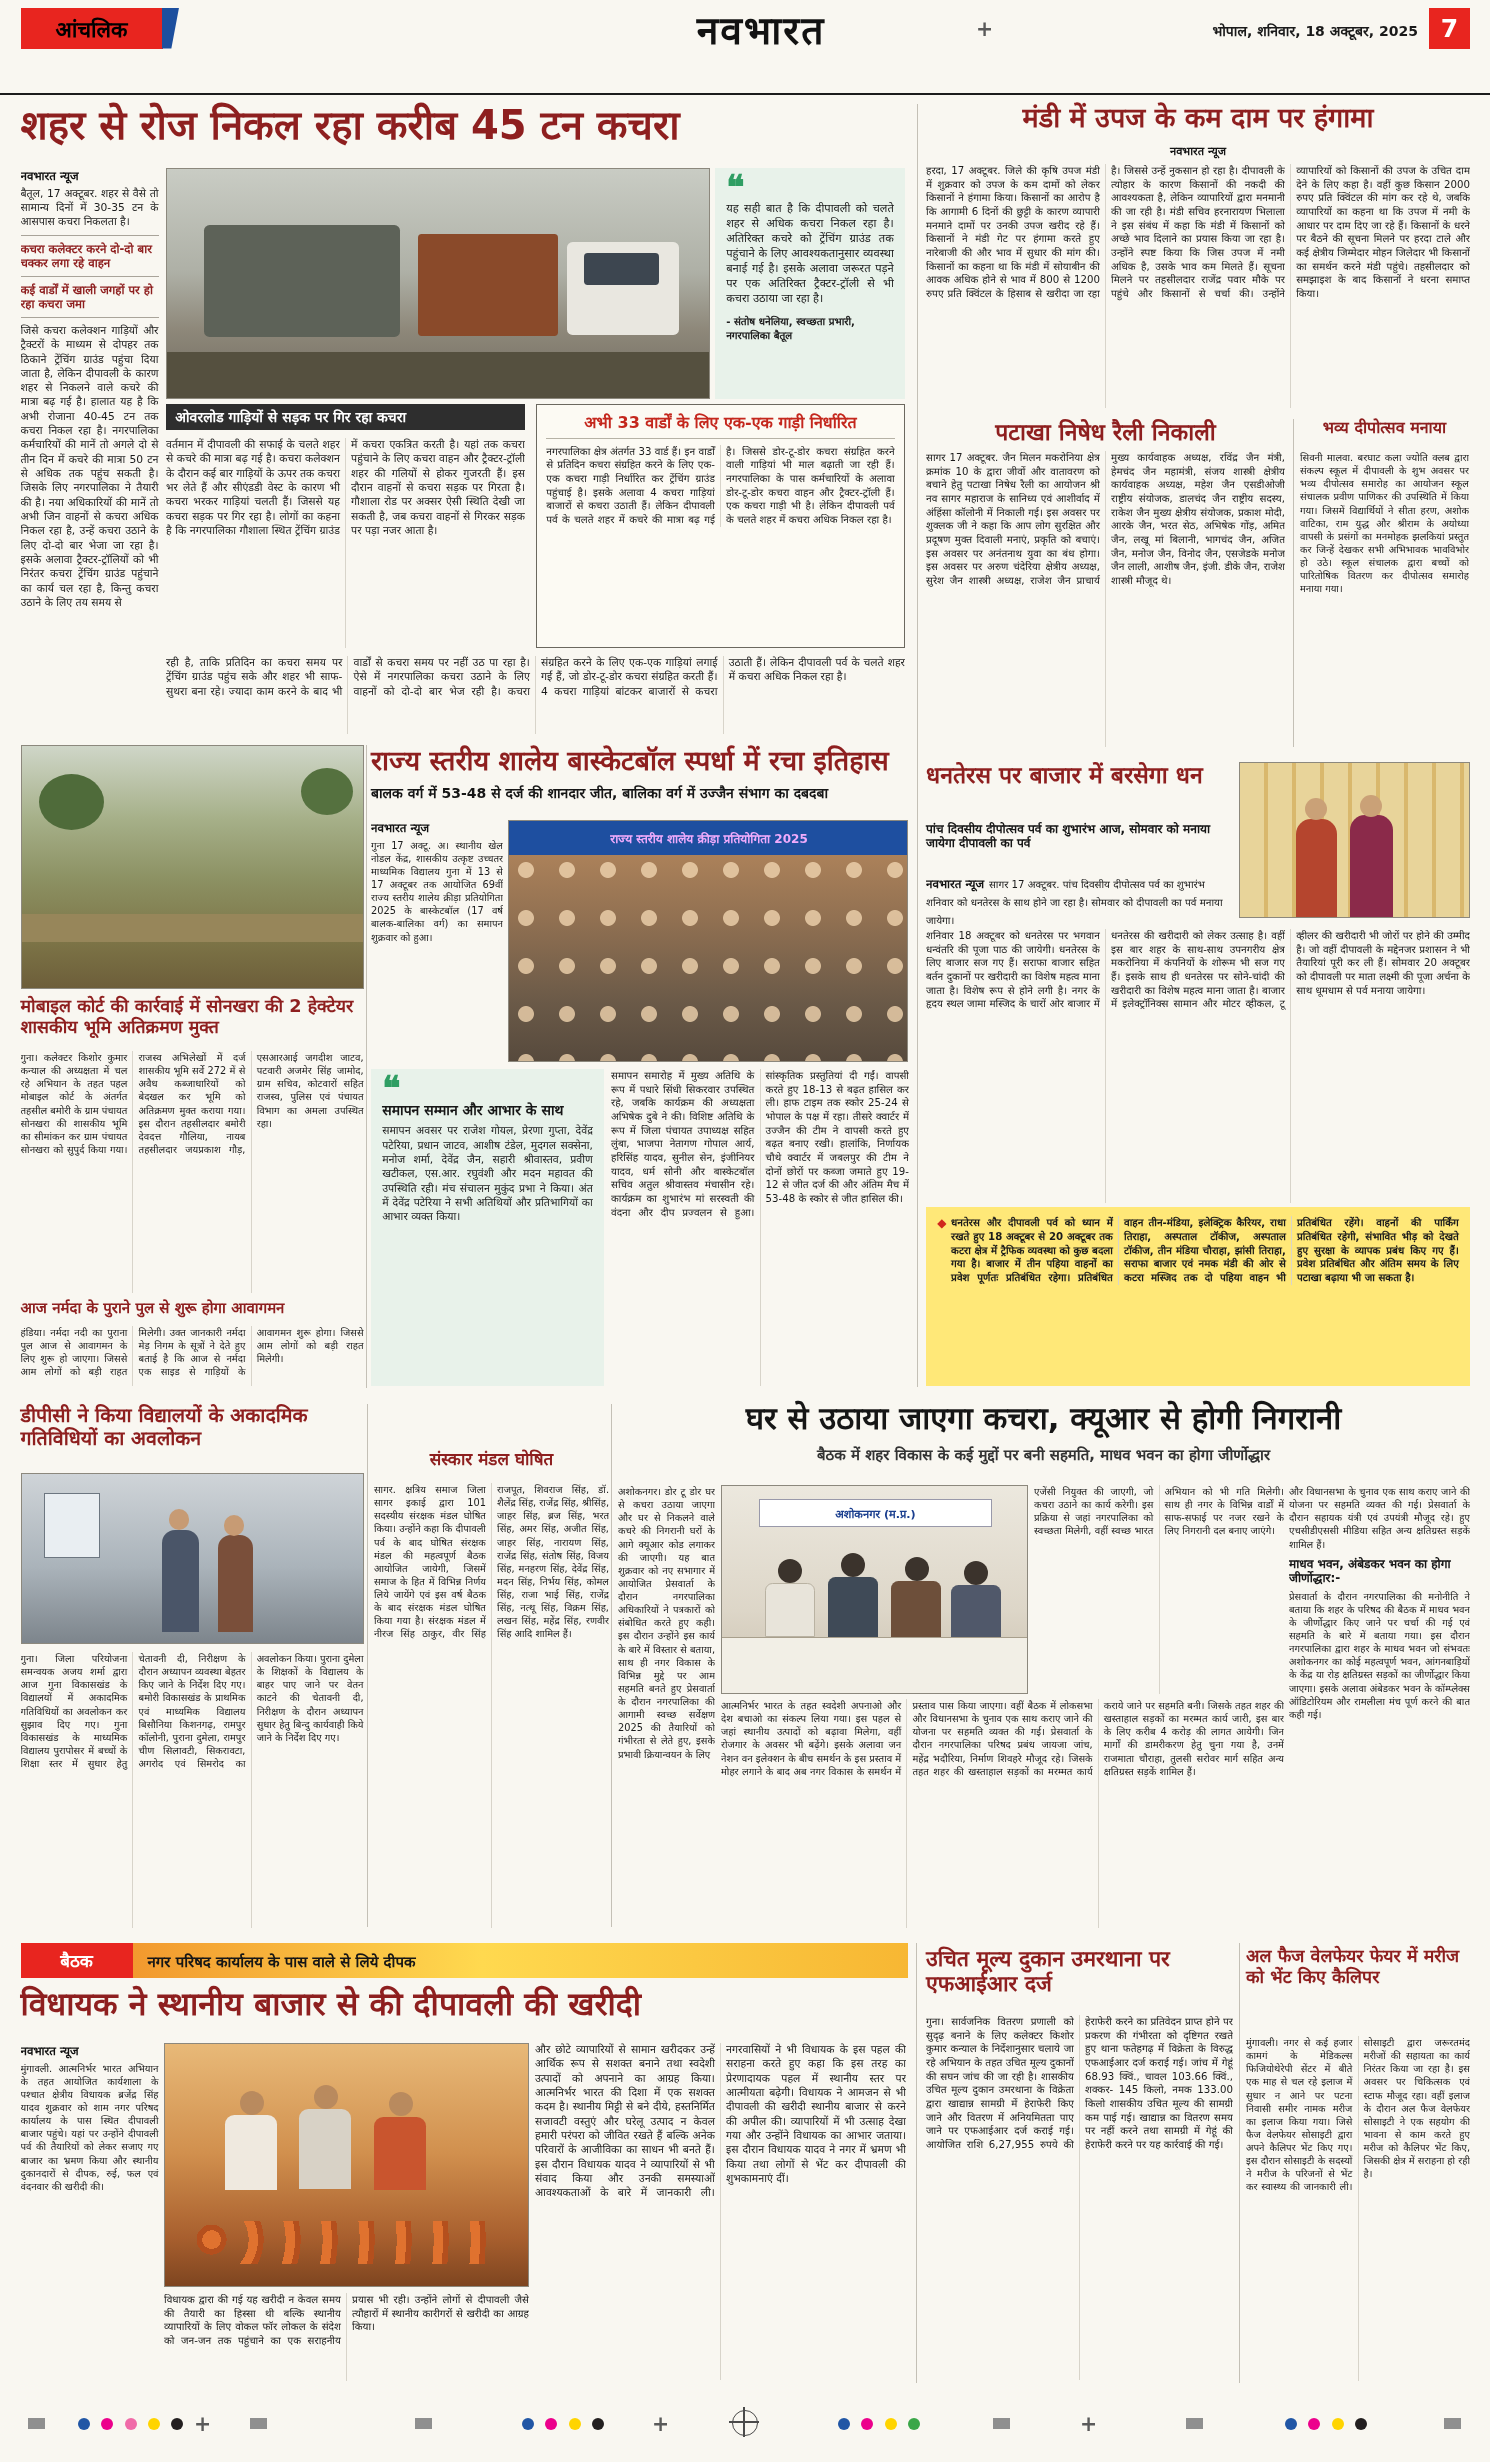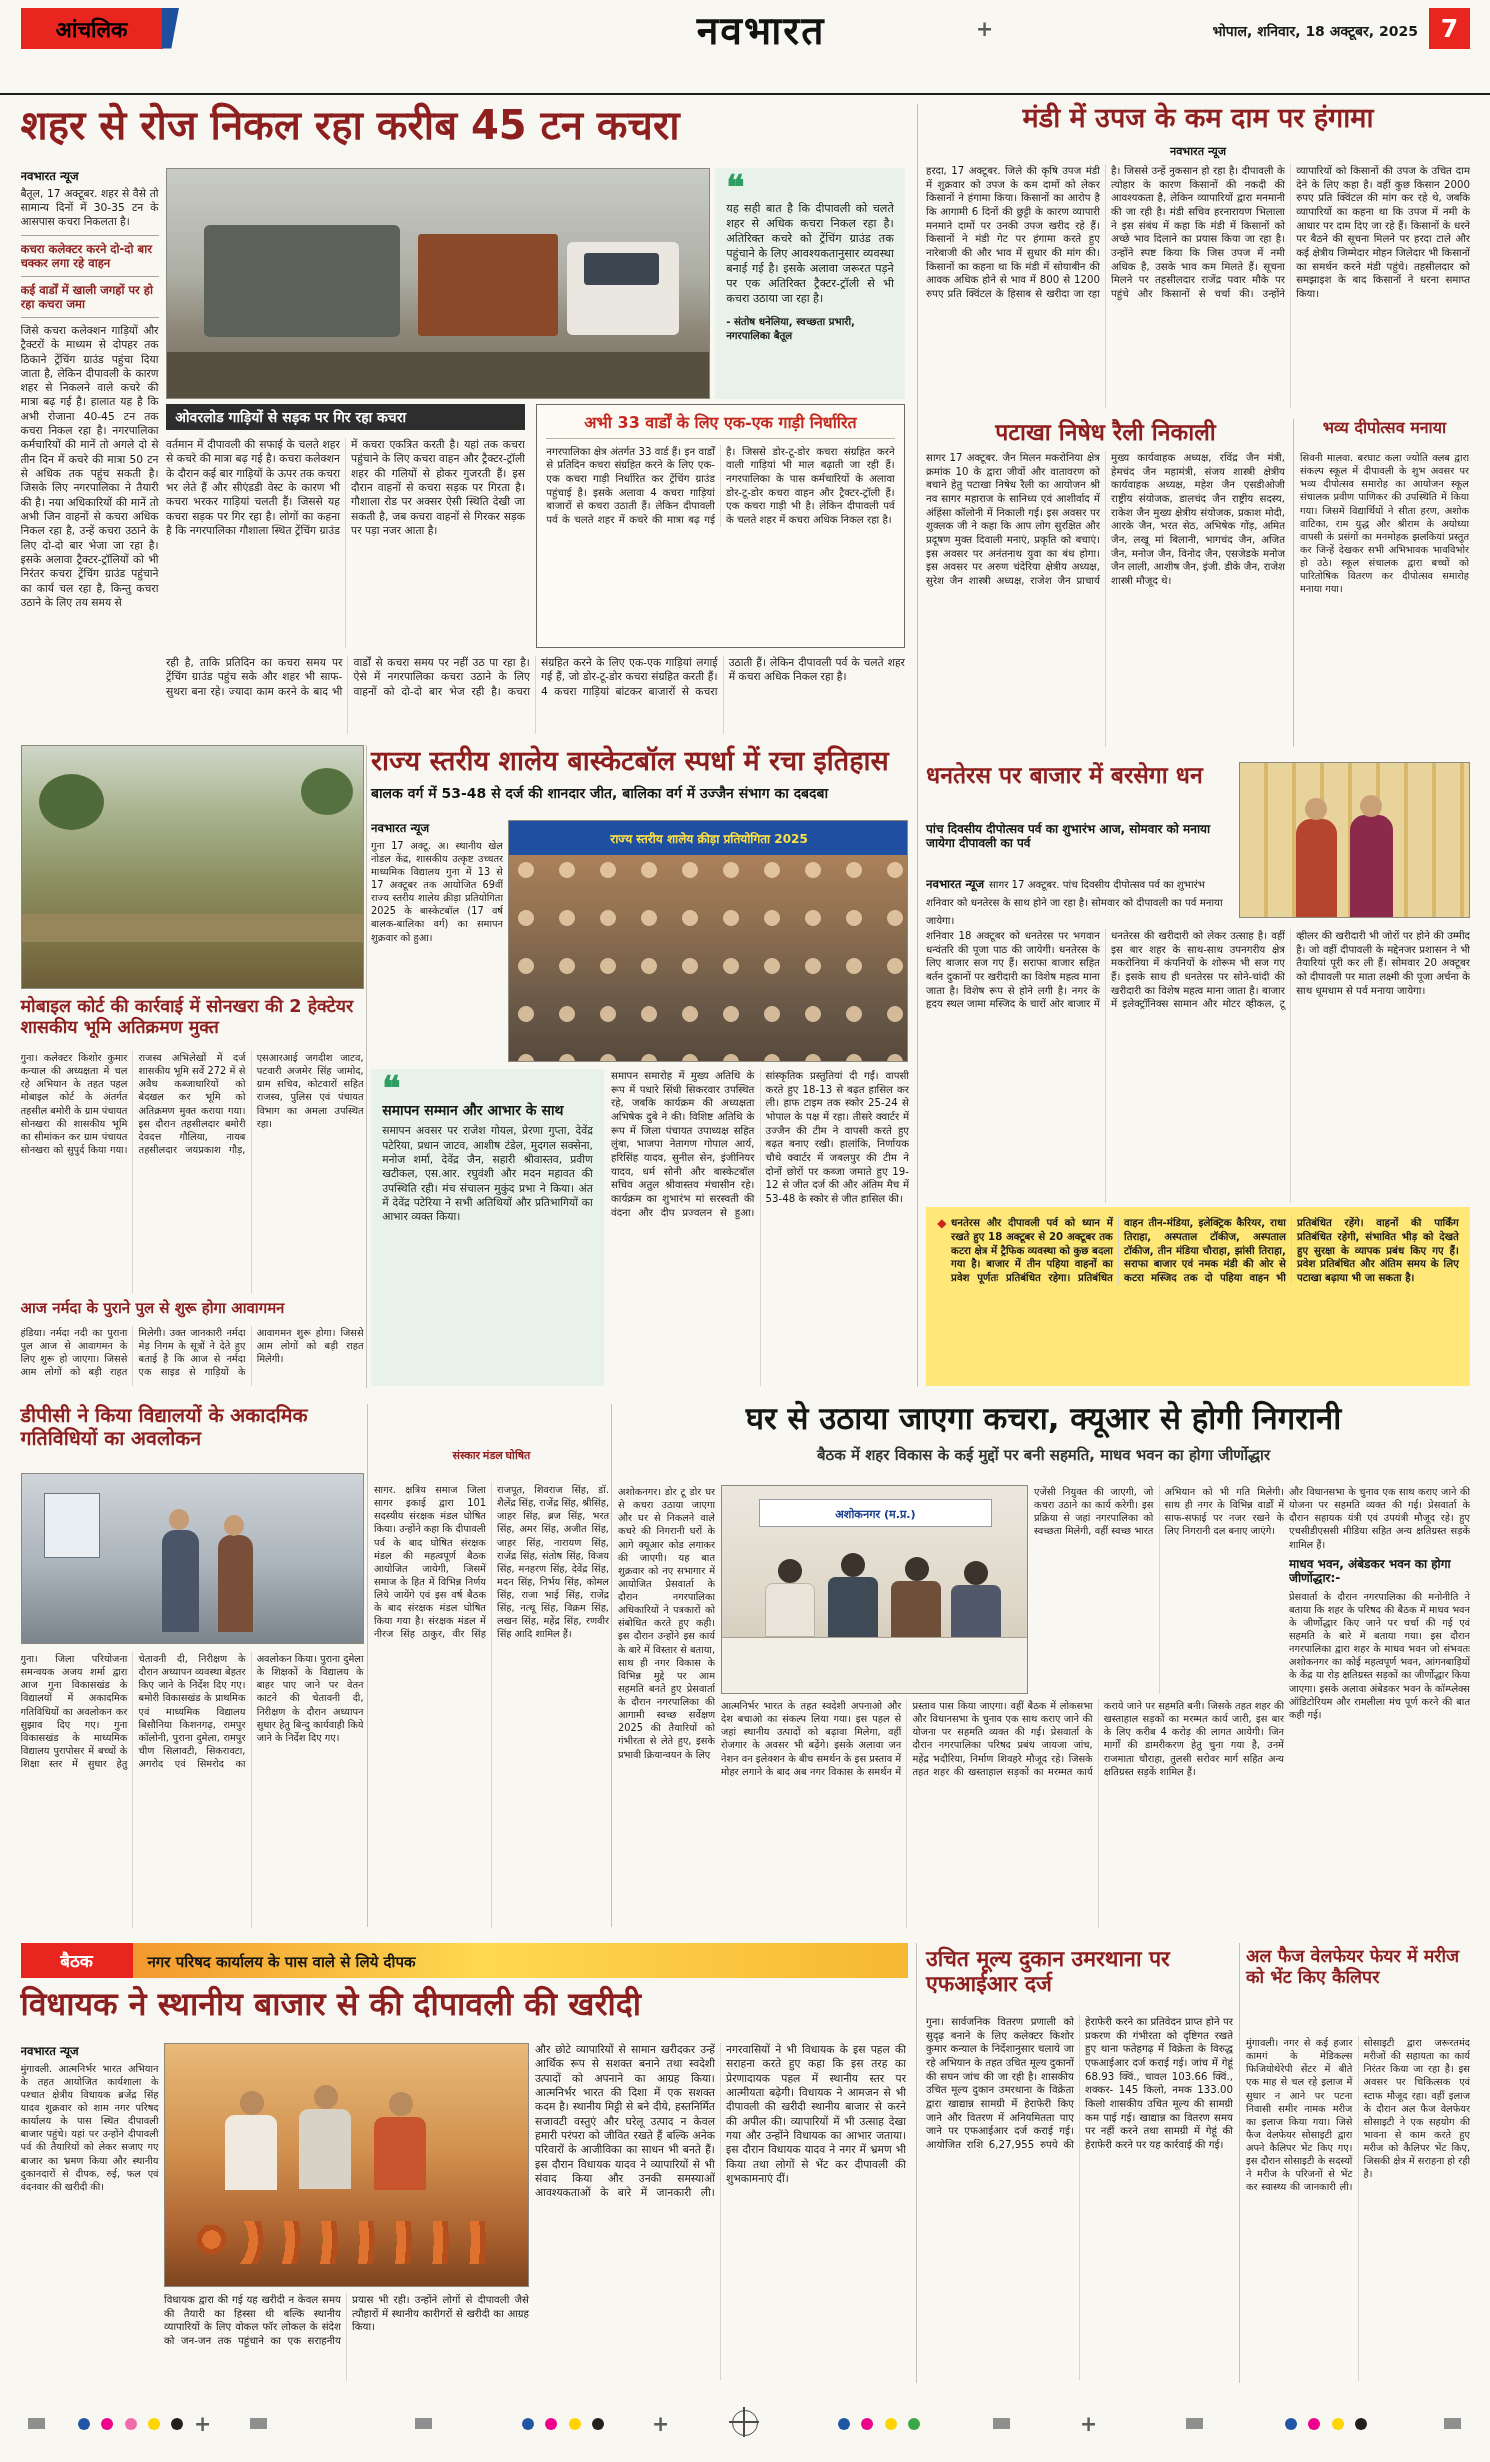--- a/index.html
+++ b/index.html
@@ -117,21 +117,21 @@
   <div>
     <div class="abs hl" style="left:371px;top:745px;width:538px;font-size:27px;">राज्य स्तरीय शालेय बास्केटबॉल स्पर्धा में रचा इतिहास</div>
     <div class="abs hl-black" style="left:371px;top:785px;width:538px;font-size:14px;">बालक वर्ग में 53-48 से दर्ज की शानदार जीत, बालिका वर्ग में उज्जैन संभाग का दबदबा</div>
 
     <div class="abs clip" style="left:371px;top:820px;width:132px;height:242px;">
       <div class="byline">नवभारत न्यूज</div>
       <div class="bodytxt small" style="margin-top:3.7px;">गुना 17 अक्टू. अ। स्थानीय खेल नोडल केंद्र, शासकीय उत्कृष्ट उच्चतर माध्यमिक विद्यालय गुना में 13 से 17 अक्टूबर तक आयोजित 69वीं राज्य स्तरीय शालेय क्रीड़ा प्रतियोगिता 2025 के बास्केटबॉल (17 वर्ष बालक-बालिका वर्ग) का समापन शुक्रवार को हुआ।</div>
     </div>
 
     <div class="photo" style="left:508px;top:820px;width:400px;height:242px;background:linear-gradient(180deg,#b98a5e 0%,#927152 40%,#6b5a48 75%,#574a3d 100%);">
-      <div class="abs" style="left:0;top:0;width:400px;height:34px;background:#1e4fa0;color:#fde047;font-weight:bold;font-size:12px;
+      <div class="abs" style="left:0;top:0;width:400px;height:34px;background:#1e4fa0;color:#f0abfc;font-weight:bold;font-size:12px;
                   display:flex;align-items:center;justify-content:center;">
           <span>राज्य स्तरीय शालेय क्रीड़ा प्रतियोगिता 2025</span>
         </div>
       <div class="abs" style="left:0;top:34px;width:400px;height:209px;
                   background-image:radial-gradient(circle at 17px 15px,#efd3ae 7.5px,rgba(0,0,0,0) 8.4px);
                   background-size:41px 48px;opacity:.8;"></div>
     </div>
 
     <div class="abs quotebox clip" style="left:371px;top:1069px;width:233px;height:317px;">
       <div class="qmark">❝</div>
@@ -188,21 +188,21 @@
       <div class="abs" style="left:22.4px;top:18.6px;width:56px;height:65px;background:#e9eef2;border:1.9px solid #6c7680;"></div>
       <div class="abs" style="left:140px;top:56px;width:37px;height:102px;background:#4a5568;border-radius:13px 13px 0 0;"></div>
       <div class="abs" style="left:196px;top:61px;width:35px;height:97px;background:#7a4f3a;border-radius:13px 13px 0 0;"></div>
       <div class="headshot" style="left:147px;top:35px;width:20.5px;height:20.5px;background:#c79b74;"></div>
       <div class="headshot" style="left:202px;top:41px;width:20.5px;height:20.5px;background:#c79b74;"></div>
     </div>
     <div class="abs bodytxt cols3 clip small" style="left:20.5px;top:1652px;width:343px;height:276px;">गुना। जिला परियोजना समन्वयक अजय शर्मा द्वारा आज गुना विकासखंड के विद्यालयों में अकादमिक गतिविधियों का अवलोकन कर सुझाव दिए गए। गुना विकासखंड के माध्यमिक विद्यालय पुरापोसर में बच्चों के शिक्षा स्तर में सुधार हेतु चेतावनी दी, निरीक्षण के दौरान अध्यापन व्यवस्था बेहतर किए जाने के निर्देश दिए गए। बमोरी विकासखंड के प्राथमिक एवं माध्यमिक विद्यालय बिसौनिया किशनगढ़, रामपुर कॉलोनी, पुराना दुमेला, रामपुर चीण सिलावटी, सिकरावटा, अगरोद एवं सिमरोद का अवलोकन किया। पुराना दुमेला के शिक्षकों के विद्यालय के बाहर पाए जाने पर वेतन काटने की चेतावनी दी, निरीक्षण के दौरान अध्यापन सुधार हेतु बिन्दु कार्यवाही किये जाने के निर्देश दिए गए।</div>
   </div>
 
   <div>
-    <div class="abs hl" style="left:374px;top:1449px;width:235px;font-size:11px;text-align:center;font-family:Liberation Serif, serif;">संस्कार मंडल घोषित</div>
+    <div class="abs hl" style="left:374px;top:1449px;width:235px;font-size:17px;text-align:center;">संस्कार मंडल घोषित</div>
     <div class="abs bodytxt cols2 clip small" style="left:374px;top:1483px;width:235px;height:445px;">सागर. क्षत्रिय समाज जिला सागर इकाई द्वारा 101 सदस्यीय संरक्षक मंडल घोषित किया। उन्होंने कहा कि दीपावली पर्व के बाद घोषित संरक्षक मंडल की महत्वपूर्ण बैठक आयोजित जायेगी, जिसमें समाज के हित में विभिन्न निर्णय लिये जायेंगे एवं इस वर्ष बैठक के बाद संरक्षक मंडल घोषित किया गया है। संरक्षक मंडल में नीरज सिंह ठाकुर, वीर सिंह राजपूत, शिवराज सिंह, डॉ. शैलेंद्र सिंह, राजेंद्र सिंह, श्रीसिंह, जाहर सिंह, ब्रज सिंह, भरत सिंह, अमर सिंह, अजीत सिंह, जाहर सिंह, नारायण सिंह, राजेंद्र सिंह, संतोष सिंह, विजय सिंह, मनहरण सिंह, देवेंद्र सिंह, मदन सिंह, निर्भय सिंह, कोमल सिंह, राजा भाई सिंह, राजेंद्र सिंह, नत्थू सिंह, विक्रम सिंह, लखन सिंह, महेंद्र सिंह, रणवीर सिंह आदि शामिल हैं।</div>
   </div>
 
   <div>
     <div class="abs hl-black" style="left:618px;top:1401px;width:851px;font-size:31px;text-align:center;">घर से उठाया जाएगा कचरा, क्यूआर से होगी निगरानी</div>
     <div class="abs hl-black" style="left:618px;top:1447px;width:851px;font-size:15px;text-align:center;color:#333;">बैठक में शहर विकास के कई मुद्दों पर बनी सहमति, माधव भवन का होगा जीर्णोद्धार</div>
 
     <div class="abs bodytxt clip" style="left:618px;top:1485px;width:97px;height:445px;font-size:9.8px;">अशोकनगर। डोर टू डोर घर से कचरा उठाया जाएगा और घर से निकलने वाले कचरे की निगरानी घरों के आगे क्यूआर कोड लगाकर की जाएगी। यह बात शुक्रवार को नए सभागार में आयोजित प्रेसवार्ता के दौरान नगरपालिका अधिकारियों ने पत्रकारों को संबोधित करते हुए कही। इस दौरान उन्होंने इस कार्य के बारे में विस्तार से बताया, साथ ही नगर विकास के विभिन्न मुद्दे पर आम सहमति बनते हुए प्रेसवार्ता के दौरान नगरपालिका की आगामी स्वच्छ सर्वेक्षण 2025 की तैयारियों को गंभीरता से लेते हुए, इसके प्रभावी क्रियान्वयन के लिए</div>
 
     <div class="photo" style="left:721px;top:1485px;width:307px;height:209px;background:linear-gradient(180deg,#ece8de 0%,#ddd6c8 60%,#c9c0ae 100%);">

